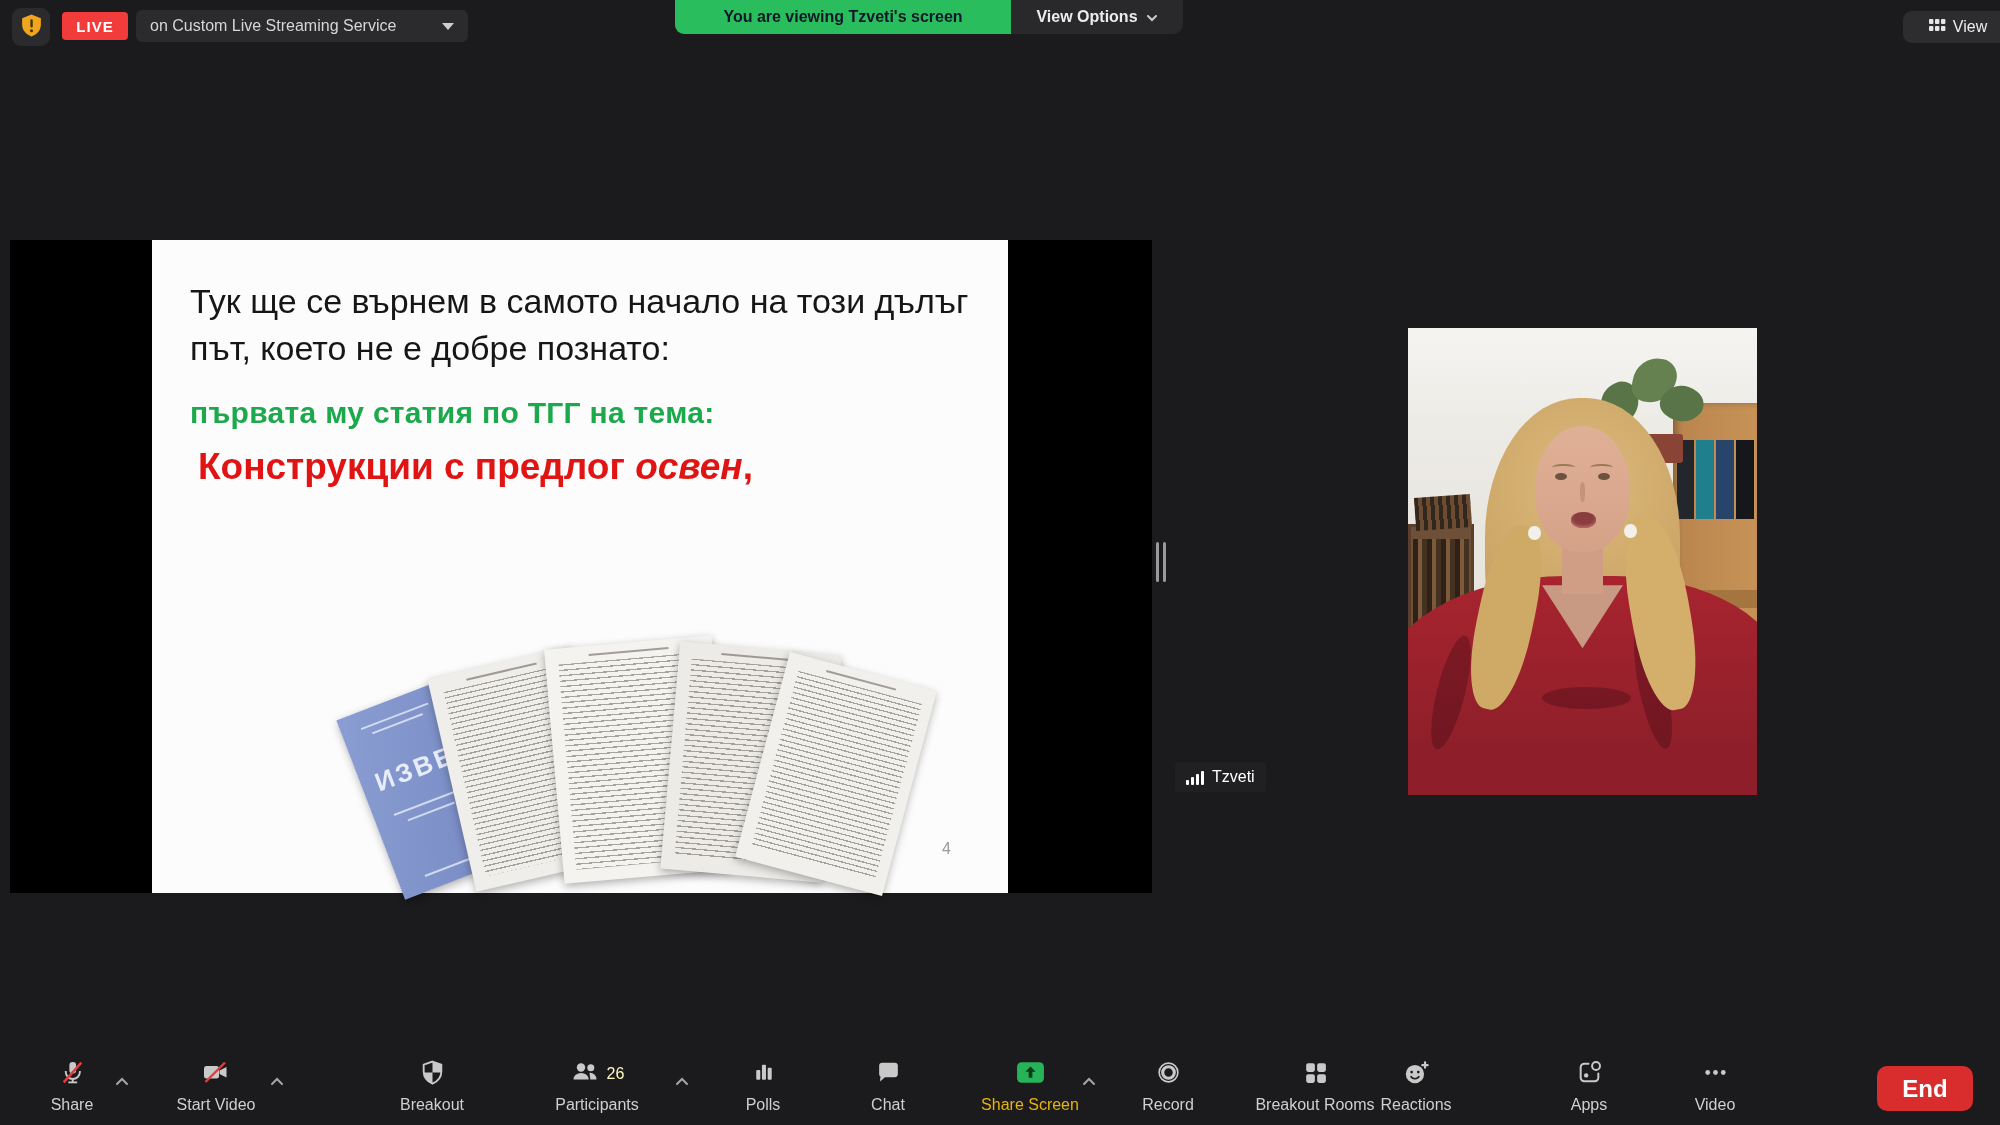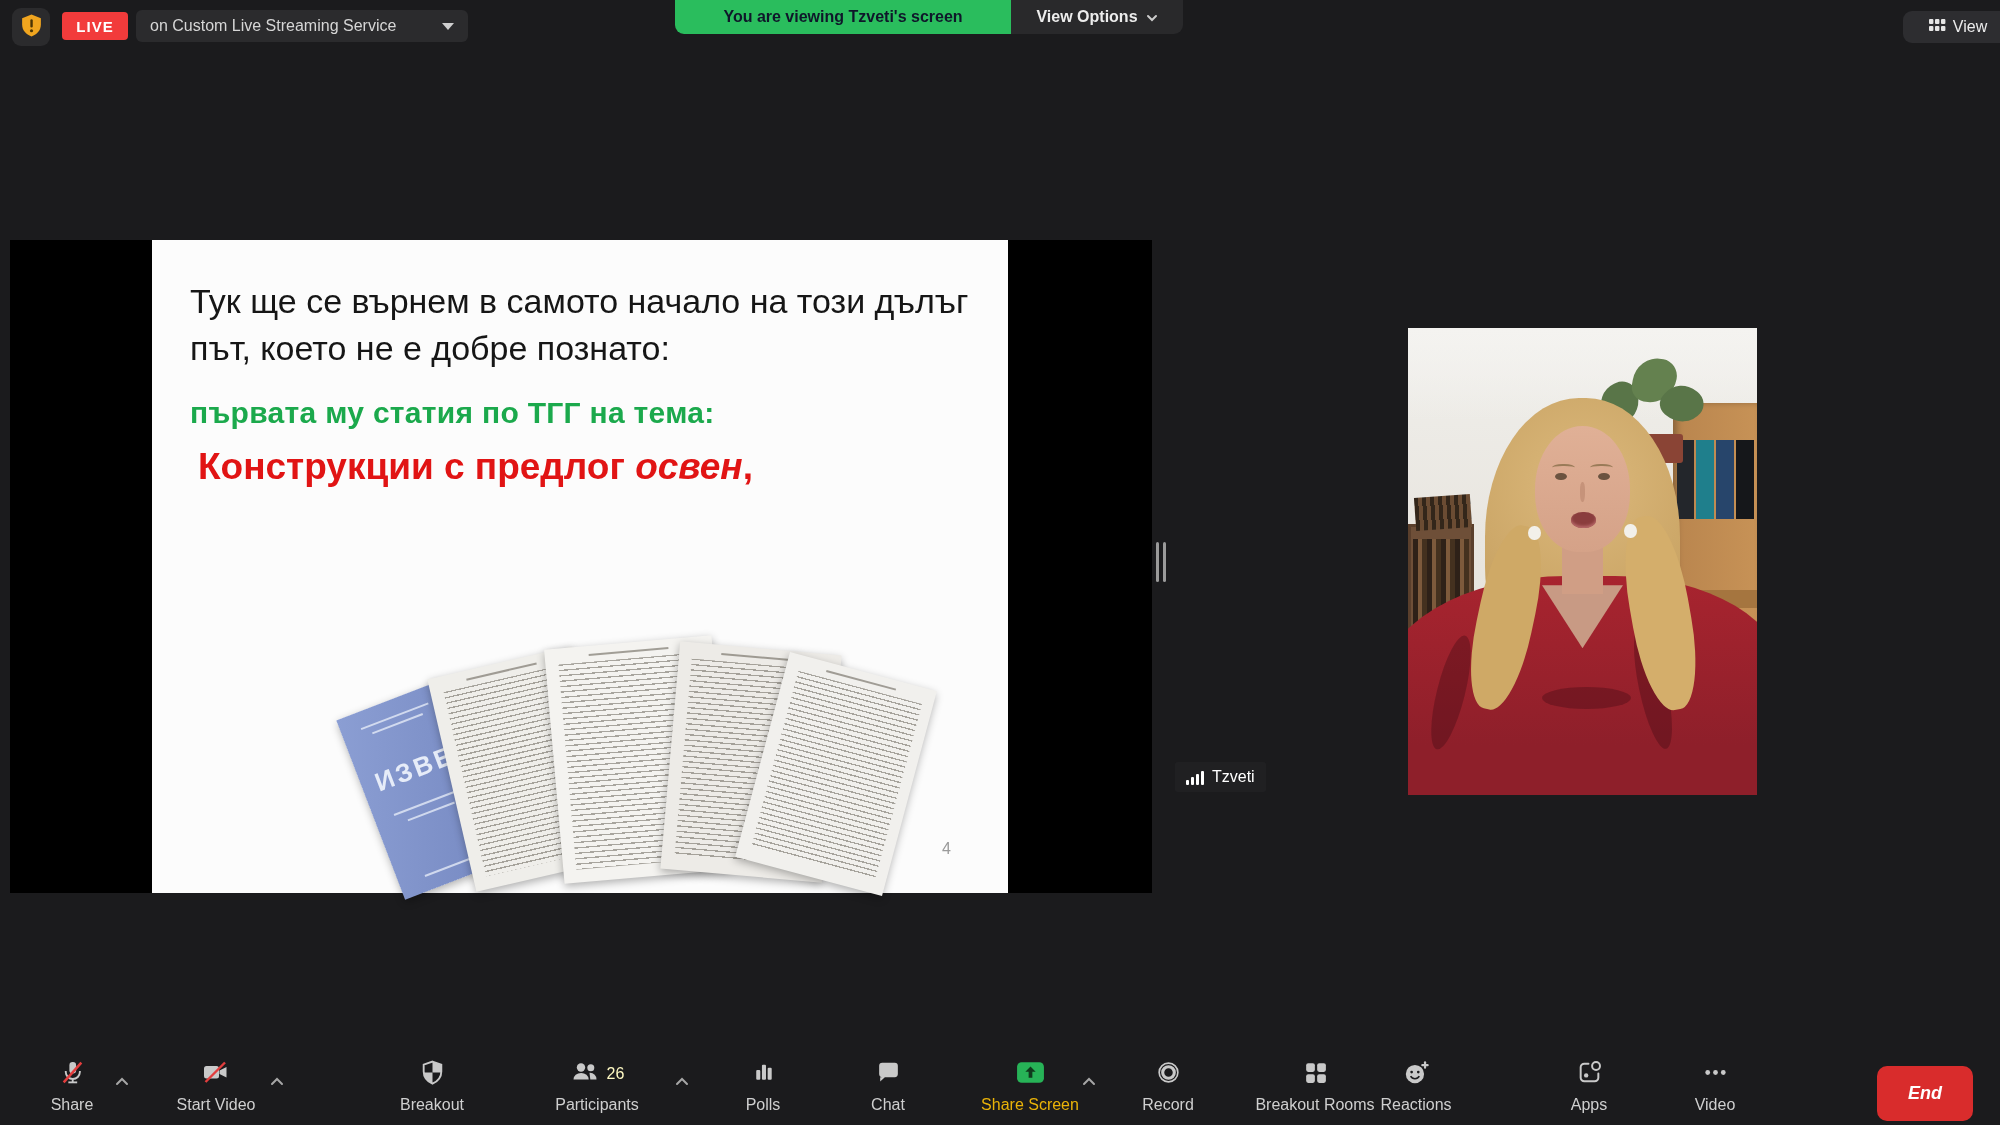--- a/index.html
+++ b/index.html
@@ -107,23 +107,23 @@
   
   .toolbar { left:0; top:1042px; width:2000px; height:83px; background:#1b1b1d; }
   .tb-item { position:absolute; top:14px; width:140px; display:flex; flex-direction:column;
     align-items:center; cursor:pointer; }
   .tb-iconrow { height:36px; display:flex; align-items:center; justify-content:center; gap:7px; }
   .tb-label { margin-top:4px; font-size:16px; color:#cfcfcf; white-space:nowrap; }
   .tb-label.green { color:#eab308; }
   .tb-count { color:#fef9c3; font-size:16px; }
   .tb-chev { position:absolute; top:28px; width:24px; height:22px; display:flex;
     align-items:center; justify-content:center; cursor:pointer; }
-  .end-btn { position:absolute; left:1877px; top:24px; width:96px; height:55px; background:#d92c2c;
-    border-radius:10px; color:#fff; font-weight:bold; font-size:18px; border:none;
-    display:flex; align-items:center; justify-content:center; cursor:pointer;font-style:italic; }
+  .end-btn { position:absolute; left:1877px; top:24px; width:96px; height:45px; background:#d92c2c;
+    border-radius:10px; color:#fff; font-weight:bold; font-size:24px; border:none;
+    display:flex; align-items:center; justify-content:center; cursor:pointer; }
 </style>
 </head>
 <body>
 
 <div class="abs shield-badge">
   <span>
     <svg width="23" height="25" viewBox="0 0 22 24">
       <path d="M11 1.5 L20 5 V11 C20 16.5 16.5 20.5 11 22.5 C5.5 20.5 2 16.5 2 11 V5 Z" fill="#f0a51f"></path>
       <rect x="9.9" y="6" width="2.3" height="8" rx="1.1" fill="#4a3405"></rect>
       <circle cx="11" cy="17" r="1.5" fill="#4a3405"></circle>

